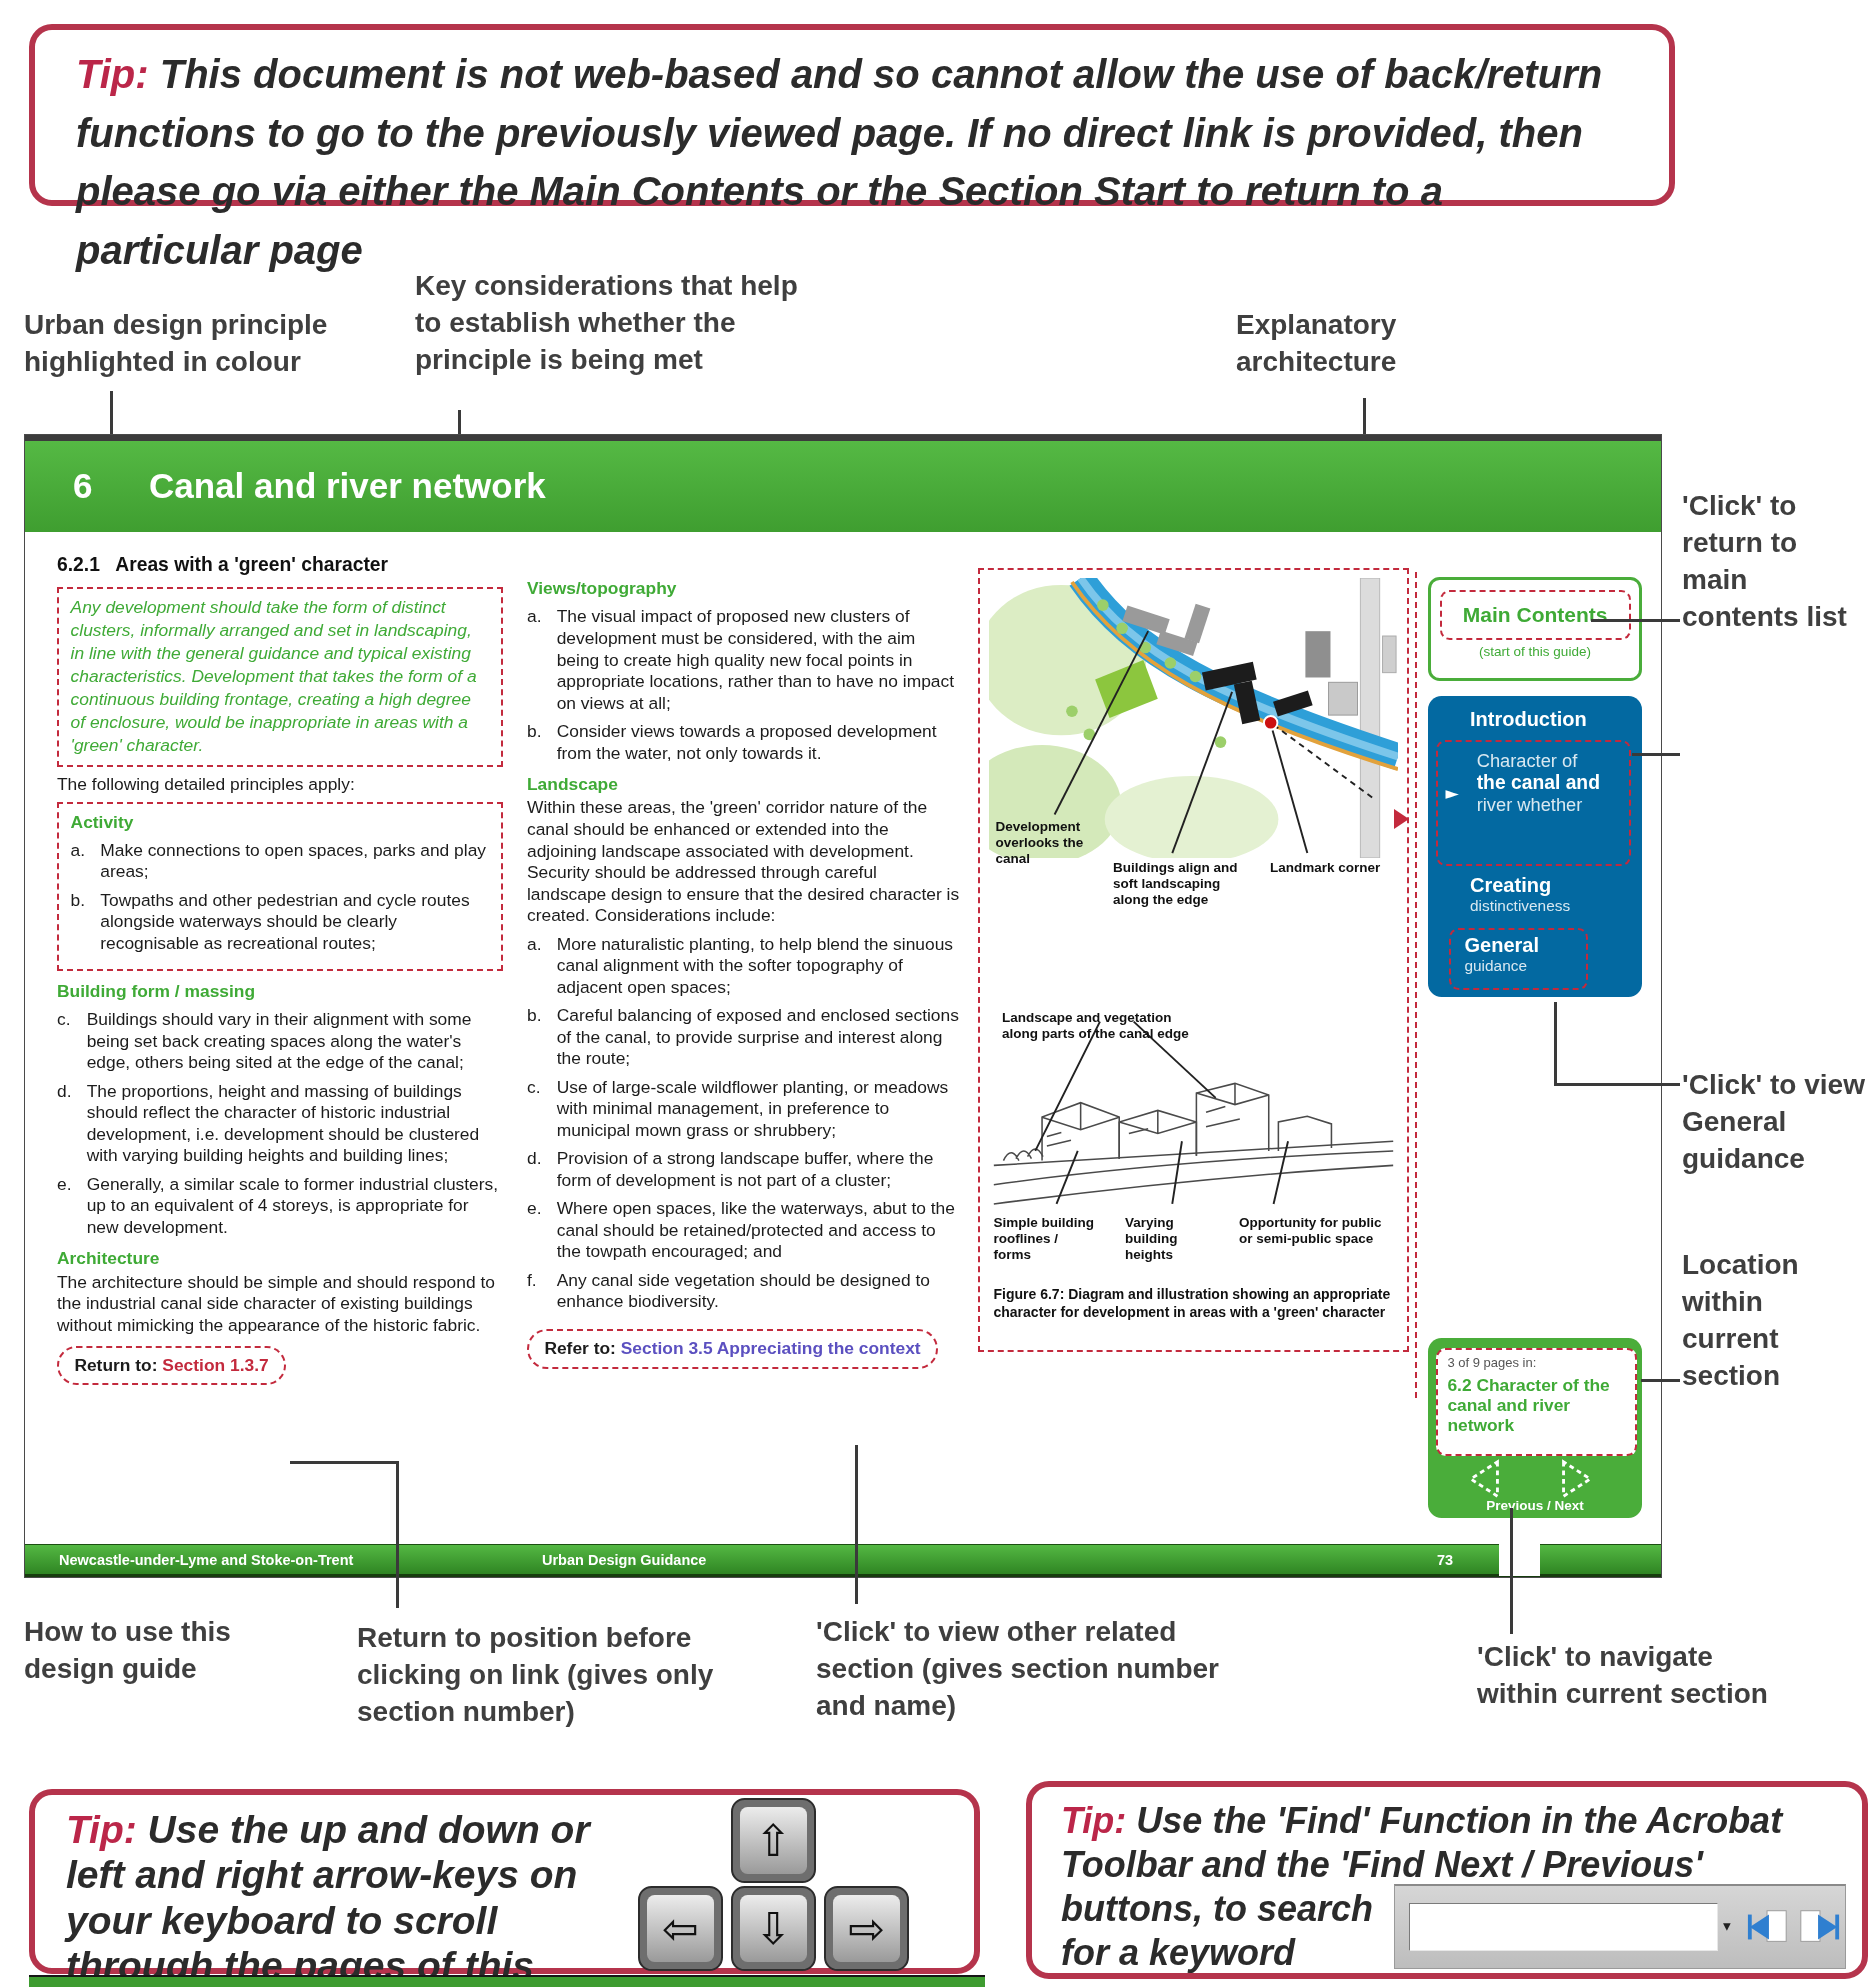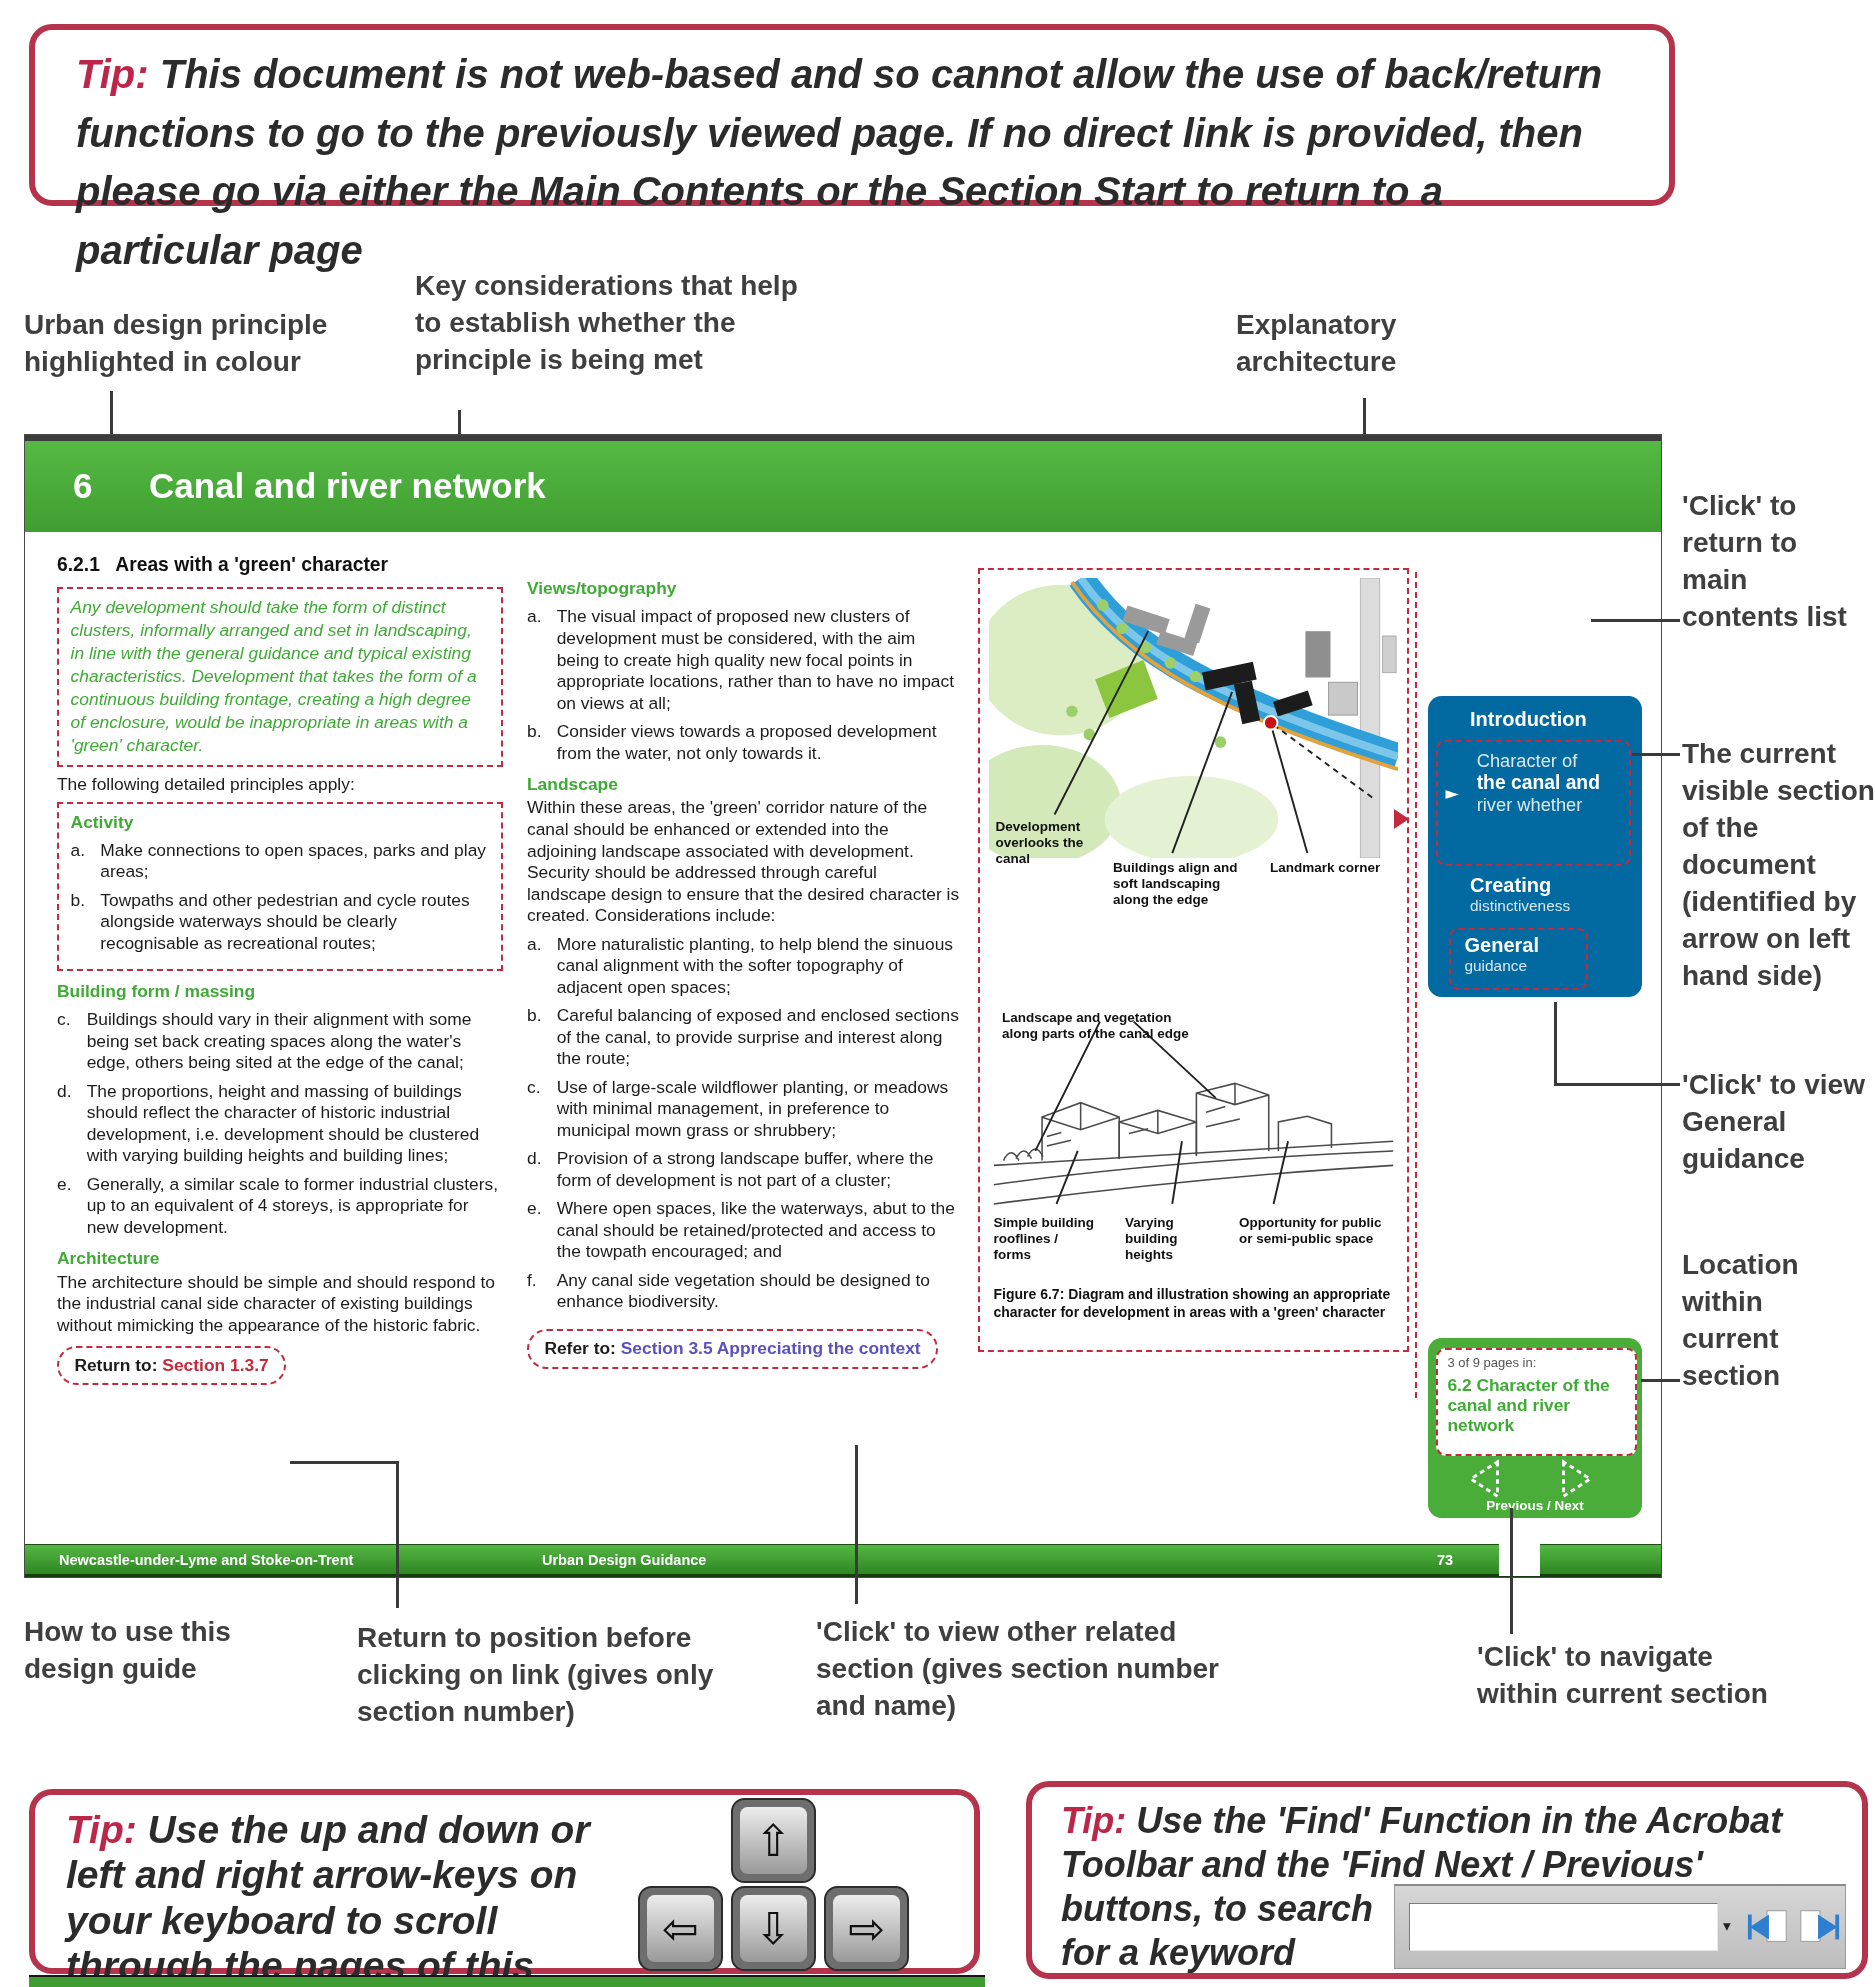--- a/index.html
+++ b/index.html
@@ -237,20 +237,26 @@
           <line x1="295" y1="205" x2="310" y2="140"></line>
         </g>
       </svg>
       <div class="figlabel" style="left:22px;top:440px;width:193px;">Landscape and vegetation along parts of the canal edge</div>
       <div class="figlabel" style="left:13.5px;top:645px;width:104px;">Simple building rooflines / forms</div>
       <div class="figlabel" style="left:145px;top:645px;width:89px;">Varying building heights</div>
       <div class="figlabel" style="left:259px;top:645px;width:145px;">Opportunity for public or semi-public space</div>
       <div class="figcaption" style="left:13.5px;top:716px;width:398px;">Figure 6.7: Diagram and illustration showing an appropriate character for development in areas with a 'green' character</div>
     </div>
 
+    <div class="sbwhite">
+      <div class="sbdash" style="position:absolute;left:8.7px;top:9.7px;width:187px;height:46px;display:flex;align-items:center;justify-content:center;">
+        <span style="color:#3faa36;font-weight:bold;font-size:21px;">Main Contents</span>
+      </div>
+      <div style="position:absolute;left:0;top:64px;width:100%;text-align:center;color:#3faa36;font-size:13.5px;">(start of this guide)</div>
+    </div>
 
     <div class="sbnav">
       <div class="navitem" style="position:absolute;left:42px;top:11.6px;">Introduction</div>
       <div class="sbdash" style="position:absolute;left:7.7px;top:44px;width:191px;height:122px;">
         <span class="glyph-dejavu" style="position:absolute;left:7.7px;top:41px;color:#fff;font-size:17.4px;">►</span>
         <div style="position:absolute;left:39px;top:7.7px;">
           <div class="navsub" style="font-size:18.3px;">Character of</div>
           <div class="navitem" style="font-size:19.3px;">the canal and</div>
           <div class="navsub" style="font-size:18.3px;">river whether</div>
         </div>
@@ -288,21 +294,20 @@
       <div style="position:absolute;left:1474px;top:-1.9px;width:41px;height:33px;background:#fff;"></div>
     </div>
   </div>
 
   <div class="reddash-v" style="left:1415px;top:572px;height:826px;"></div>
   <div class="cur-arrow" style="left:1394px;top:809px;"></div>
 
   <div class="callout" style="left:1682px;top:488px;width:179px;">'Click' to return to main contents list</div>
   <div class="hline" style="left:1591px;top:619px;width:89px;"></div>
 
-  <div class="callout" style="left:1682px;top:736px;width:193px;">The current visible section of the document (identified by arrow on left hand side)</div>
   <div class="hline" style="left:1632px;top:753px;width:48px;"></div>
 
   <div class="callout" style="left:1682px;top:1067px;width:193px;">'Click' to view General guidance</div>
   <div class="vline" style="left:1554px;top:1002px;height:83px;"></div>
   <div class="hline" style="left:1554px;top:1083px;width:126px;"></div>
 
   <div class="callout" style="left:1682px;top:1247px;width:159px;">Location within current section</div>
   <div class="hline" style="left:1641px;top:1379px;width:39px;"></div>
 
   <div class="callout" style="left:24px;top:1614px;width:251px;">How to use this design guide</div>

